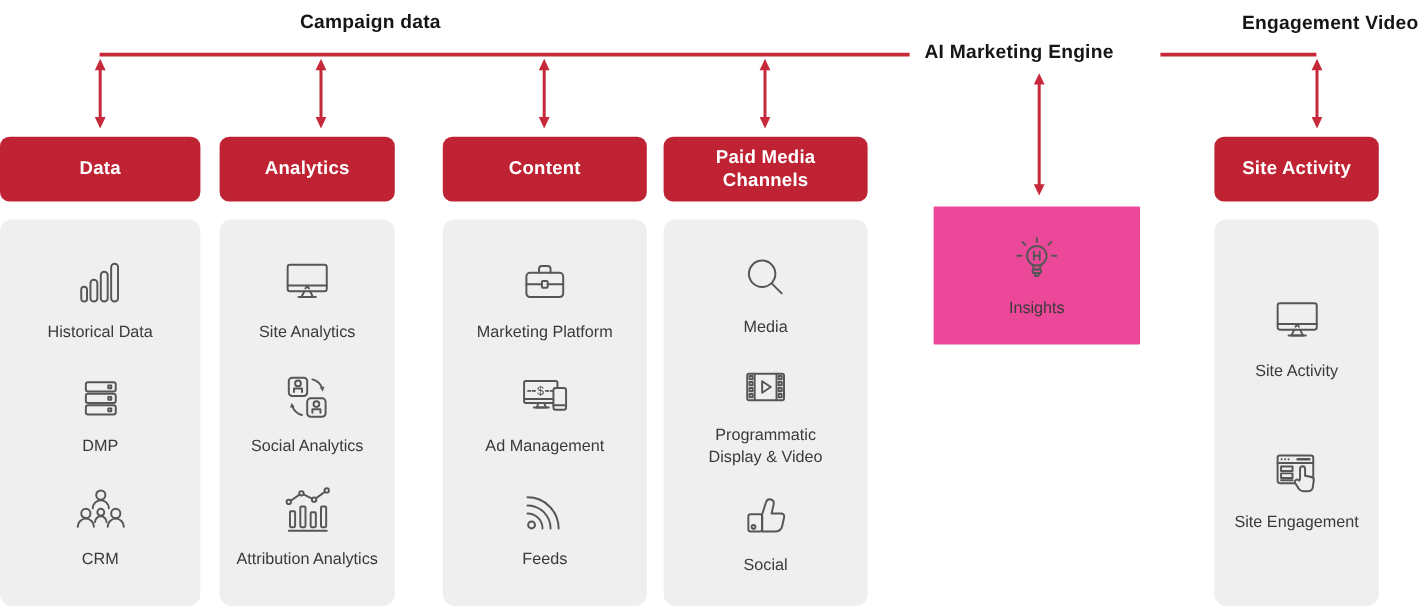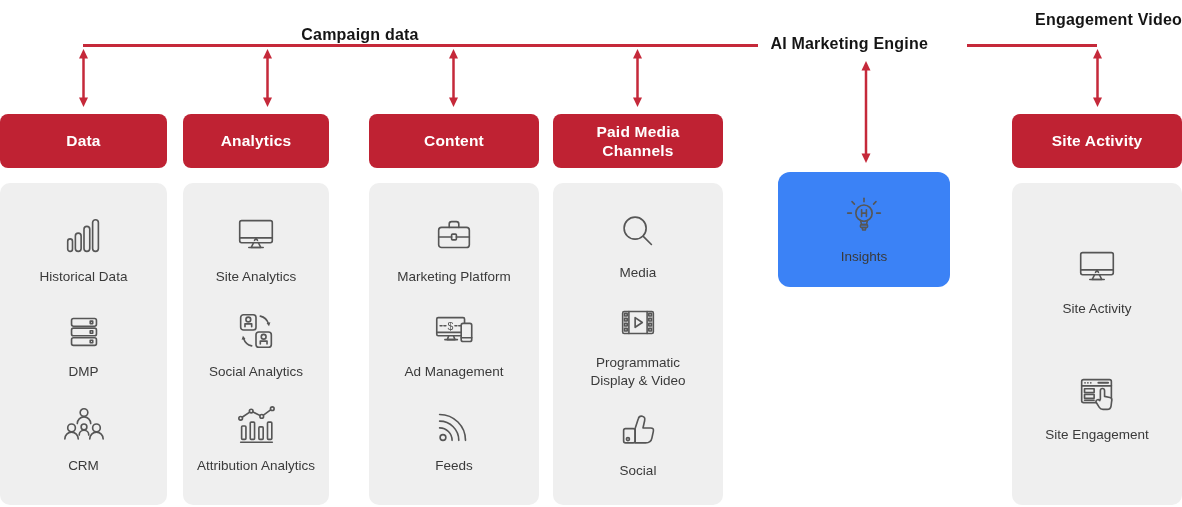--- a/index.html
+++ b/index.html
@@ -1,51 +1,51 @@
 <!DOCTYPE html>
 <html><head>
 <meta charset="utf-8">
 <style>
   * { margin:0; padding:0; box-sizing:border-box; }
   body { background:#ffffff; font-family:"Liberation Sans", sans-serif; }
   .canvas { position:relative; width:1182px; height:507px; background:#ffffff; overflow:hidden; }
 
   .top-title { position:absolute; font-size:16px; font-weight:700; color:#151515; letter-spacing:.2px; }
-  .t-campaign { left:250px; top:26px; width:220px; text-align:center; }
+  .t-campaign { left:250px; top:10px; width:220px; }
   .t-engine   { left:724px; top:35px; width:204px; text-align:right; }
   .t-engagement { left:982px; top:11px; width:200px; text-align:right; }
 
   .arrow-layer { position:absolute; left:0; top:0; pointer-events:none; }
 
   .column { position:absolute; top:114px; }
   .col-1 { left:0;      width:167px; }
   .col-2 { left:183px;  width:146px; }
   .col-3 { left:369px;  width:170px; }
   .col-4 { left:553px;  width:170px; }
-  .col-5 { left:1012px; width:170px; }
+  .col-5 { left:1012px; width:137px; }
 
   .col-header {
     height:54px; border-radius:8px; background:#bf2233; color:#ffffff;
     display:flex; align-items:center; justify-content:center;
     font-size:15.5px; font-weight:700; text-align:center; line-height:1.25;
     white-space:pre-line; letter-spacing:.2px;
   }
   .col-body {
     margin-top:15px; height:322px; background:#efefef; border-radius:10px;
     display:flex; flex-direction:column; justify-content:space-evenly;
     align-items:center; padding:8px 2px;
   }
   .item { display:flex; flex-direction:column; align-items:center; gap:9px; }
   .item-label {
     font-size:13.5px; color:#3a3a3a; text-align:center; line-height:1.3;
     white-space:pre-line;
   }
   .insights-box {
     position:absolute; left:778px; top:172px; width:172px; height:115px;
-    background:#3b82f6; border-radius:12px;
+    background:#ec4899; border-radius:1px;
     display:flex; flex-direction:column; align-items:center; justify-content:center; gap:8px;
   }
   .icon svg { display:block; }
 </style>
 </head>
 <body>
 
 <div class="canvas">
 
   <div class="top-title t-campaign">Campaign data</div>

